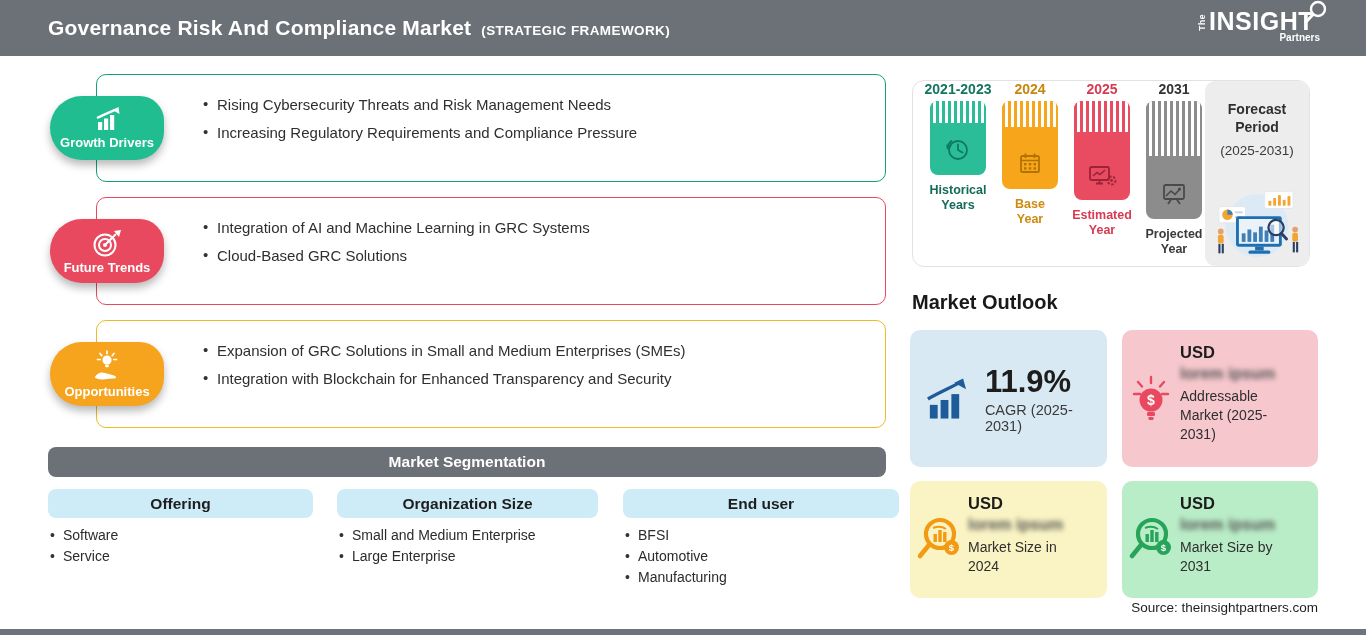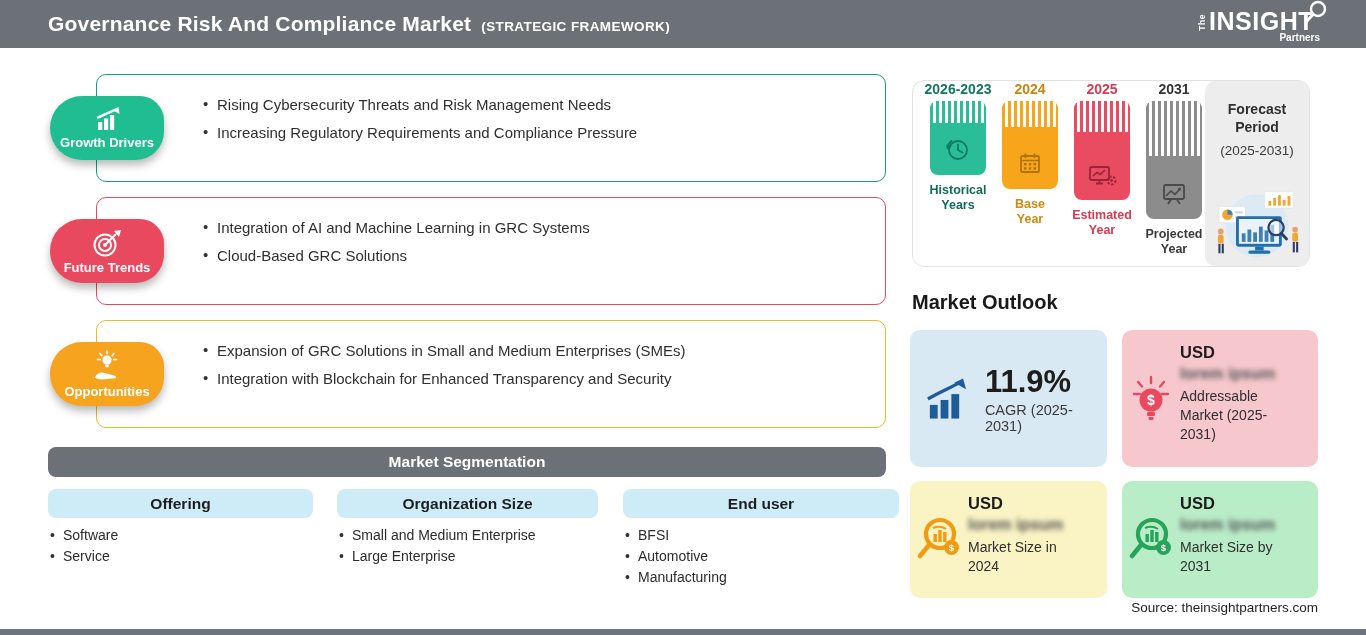--- a/index.html
+++ b/index.html
@@ -1,21 +1,21 @@
 <!DOCTYPE html>
 <html><head>
 <meta charset="utf-8">
 <style>
   * { margin:0; padding:0; box-sizing:border-box; }
   html,body { background:#fff; }
   body { font-family:"Liberation Sans", sans-serif; }
   #stage { position:relative; width:1366px; height:635px; background:#fff; overflow:hidden; }
 
   
-  .header { position:absolute; left:0; top:0; width:1366px; height:48px; background:#6b7177; display:flex; align-items:center; }
+  .header { position:absolute; left:0; top:0; width:1366px; height:56px; background:#6b7177; display:flex; align-items:center; }
   .title-wrap { margin-left:48px; display:flex; align-items:baseline; gap:10px; color:#fff; }
   .title { font-size:21px; font-weight:bold; letter-spacing:.2px; }
   .subtitle { font-size:13.5px; font-weight:600; letter-spacing:.4px; }
   .logo { position:absolute; right:52px; top:9px; color:#fff; }
   .logo-row { display:flex; align-items:flex-end; position:relative; }
   .logo-the { font-size:8.5px; font-weight:bold; letter-spacing:.5px; writing-mode:vertical-rl; transform:rotate(180deg); margin-right:2px; margin-bottom:3px; }
   .logo-insight { font-size:25px; font-weight:bold; letter-spacing:.5px; line-height:1; }
   .logo-mag { position:absolute; right:-14px; top:-9px; }
   .logo-partners { display:block; text-align:right; font-size:10px; font-weight:bold; margin-top:-2px; margin-right:-6px; }
 
@@ -175,21 +175,21 @@
   </ul>
   <ul class="seg-list l3">
     <li>BFSI</li>
     <li>Automotive</li>
     <li>Manufacturing</li>
   </ul>
 
   <div class="timeline">
     <div class="bars">
       <div class="bar-col c1">
-        <span class="year">2026-2023</span>
+        <span class="year">2021-2023</span>
         <div class="bar">
             <div class="stripes"></div>
           <svg width="30" height="30" viewBox="0 0 30 30">
             <circle cx="15" cy="15" r="9" fill="none" stroke="#0c7a5e" stroke-width="1.8"></circle>
             <path d="M15 9.5 V15 l4.5 2.5" fill="none" stroke="#0c7a5e" stroke-width="1.8" stroke-linecap="round"></path>
             <path d="M4.5 13 a10.5 10.5 0 0 1 4 -7" fill="none" stroke="#0c7a5e" stroke-width="1.8" stroke-linecap="round"></path>
             <polygon points="3,9.5 4.8,14.6 8.6,11.2" fill="#0c7a5e"></polygon>
           </svg>
         </div>
         <span class="cap">Historical Years</span>

